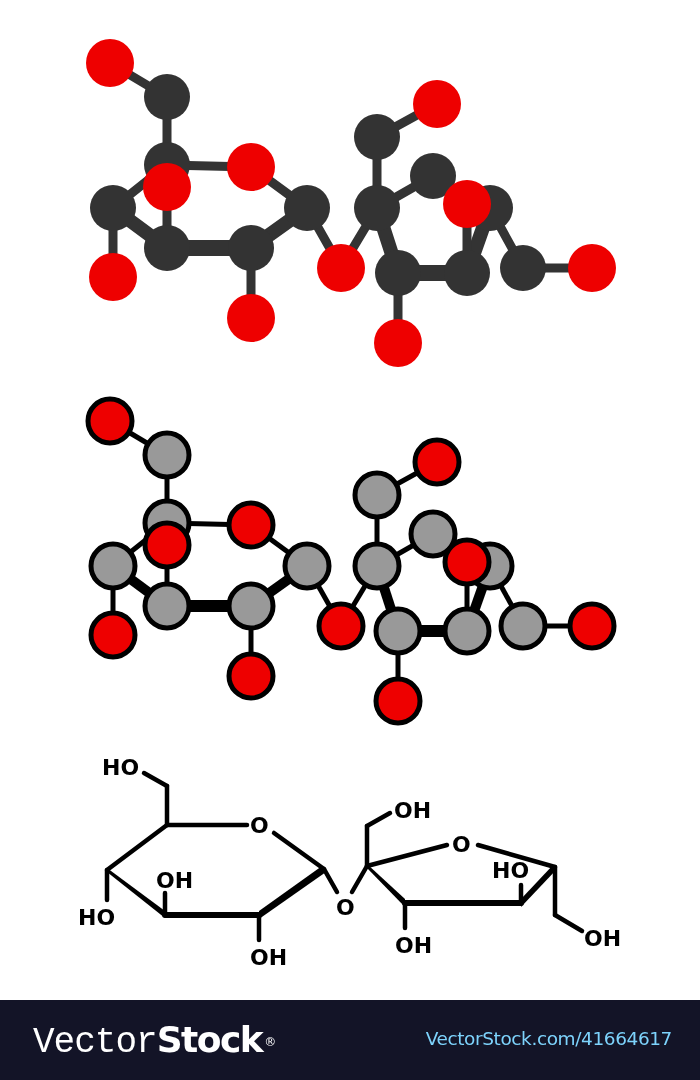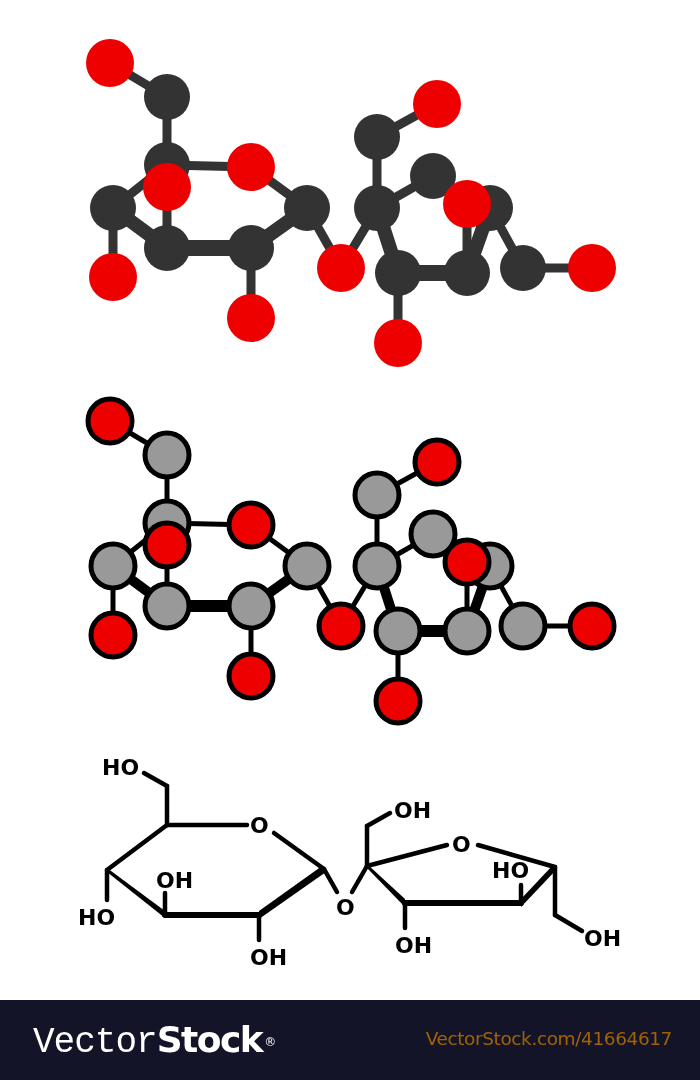--- a/index.html
+++ b/index.html
@@ -3,21 +3,21 @@
 <meta charset="utf-8">
 <style>
   html, body { margin:0; padding:0; }
   body { width:700px; height:1080px; background:#ffffff; position:relative; overflow:hidden; font-family:"DejaVu Sans", sans-serif; }
   #stage { position:absolute; left:0; top:0; width:700px; height:976px; }
   #footer { position:absolute; left:0; top:1000px; width:700px; height:80px; background:#131427; }
   .logo { position:absolute; left:33px; top:16px; color:#fff; font-family:"DejaVu Sans", sans-serif; font-size:36px; letter-spacing:-1.5px; line-height:48px; }
   .logo .thin { font-weight:200; font-family:Liberation Mono, monospace; font-weight:normal; letter-spacing:-1px; }
   .logo .bold { font-weight:bold; }
   .logo sup { font-size:12px; vertical-align:top; position:relative; top:2px; margin-left:2px; font-weight:normal; }
-  .url { position:absolute; right:28px; top:28px; color:#a16207; font-family:"DejaVu Sans", sans-serif; font-size:18.5px; letter-spacing:-0.4px; }
+  .url { position:absolute; right:28px; top:28px; color:#7dd3fc; font-family:"DejaVu Sans", sans-serif; font-size:18.5px; letter-spacing:-0.4px; }
   svg text { font-family:"DejaVu Sans", sans-serif; font-weight:bold; }
 </style>
 </head>
 <body>
 
 <div id="stage">
 <svg width="700" height="1000" viewBox="0 0 700 1000" xmlns="http://www.w3.org/2000/svg">
 
   <g>
     <g stroke="#333333" stroke-linecap="round" fill="none">

